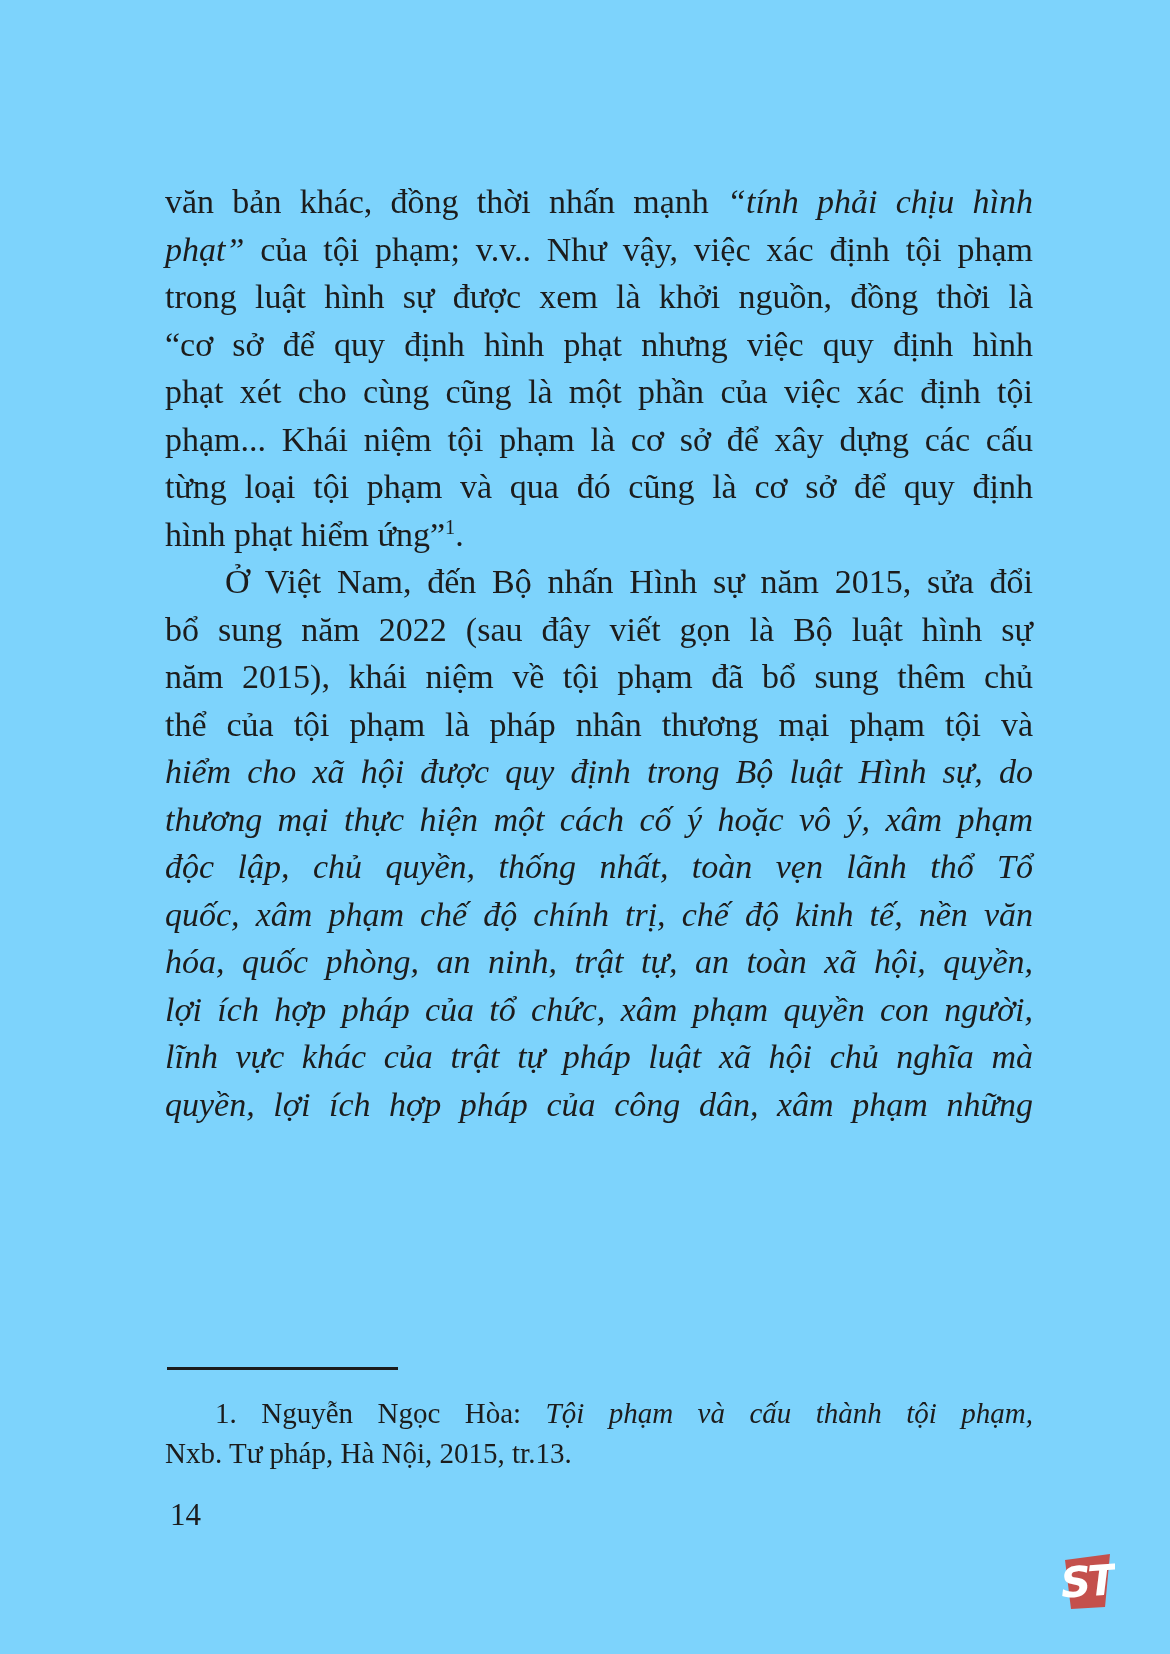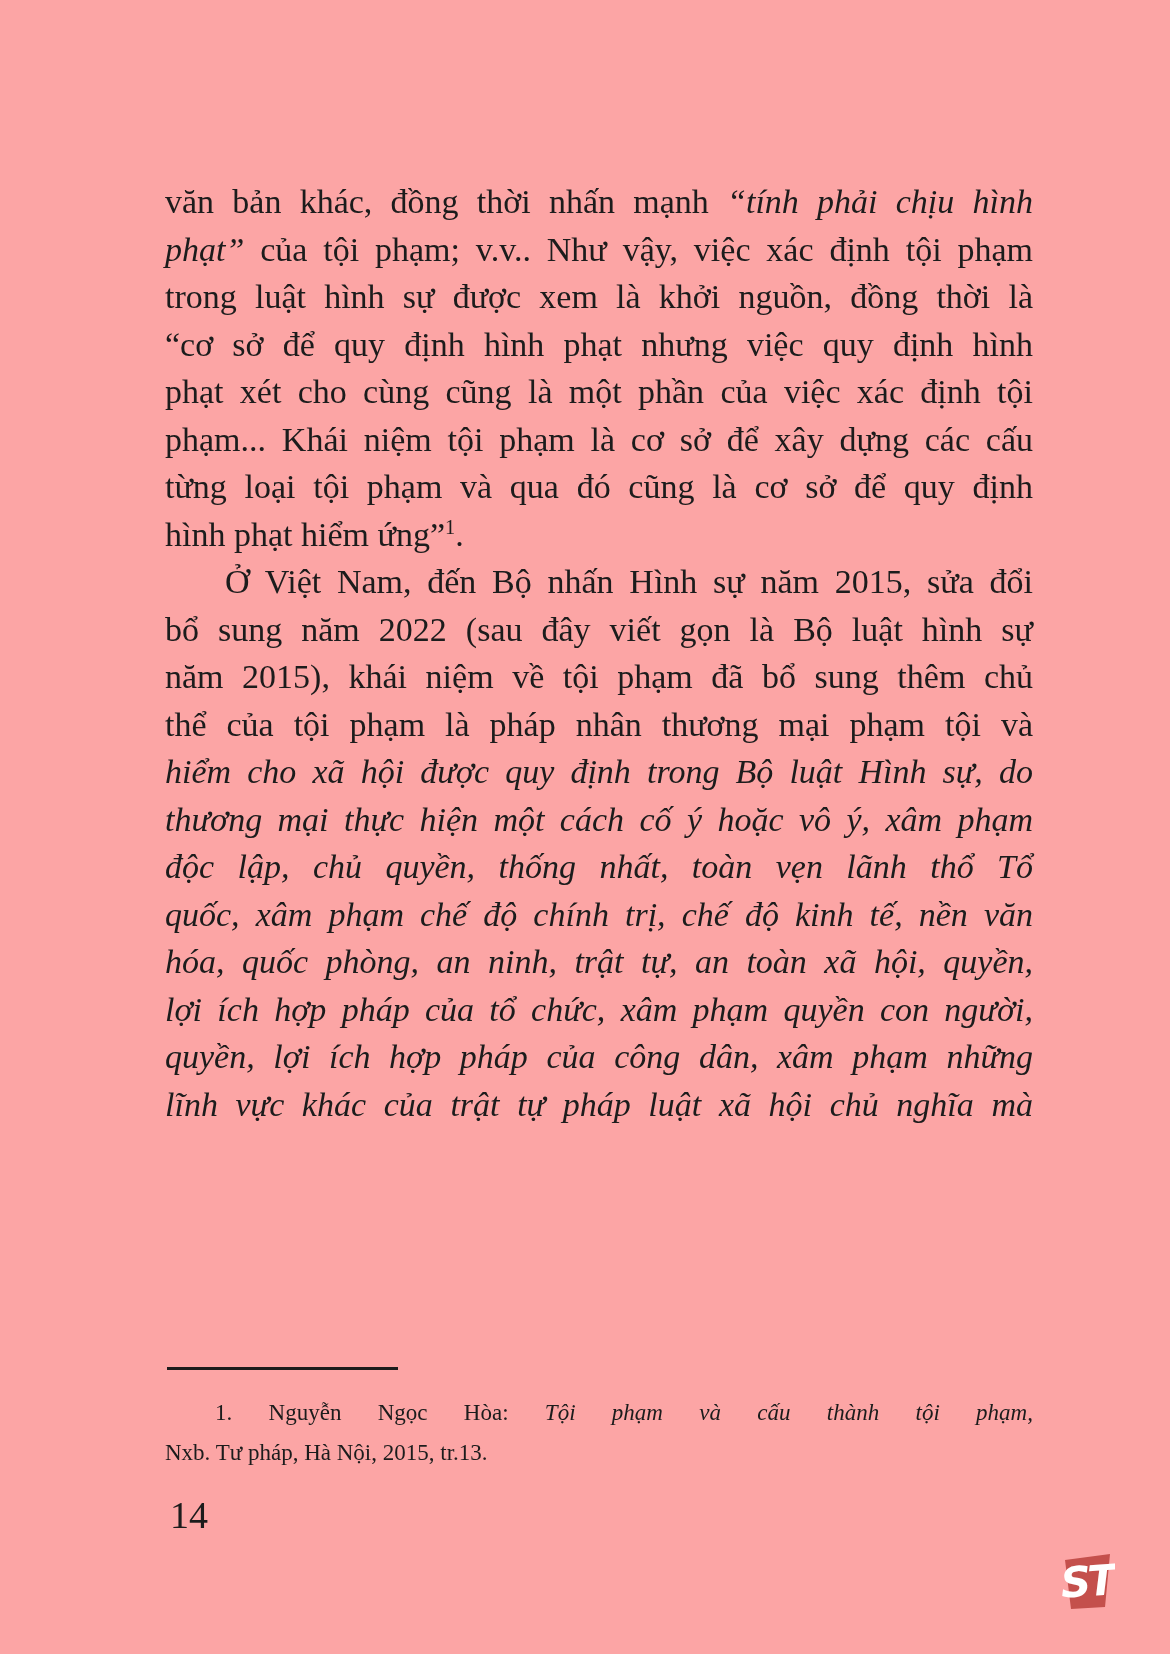--- a/index.html
+++ b/index.html
@@ -1,20 +1,20 @@
 <!DOCTYPE html>
 <html><head>
 <meta charset="utf-8">
 <style>
   html,body { margin:0; padding:0; background:#e8e8e8; }
   .page {
     position:relative;
     width:1170px; height:1654px;
     margin:0 auto;
-    background:#fca5a5;
+    background:#7dd3fc;
     font-family:"Liberation Serif", serif;
     color:#1c1c1c;
     overflow:hidden;
   }
   
   .body-text {
     position:absolute;
     left:165px; top:178px;
     width:868px;
     font-size:34px;
@@ -36,37 +36,37 @@
   .footnote-rule {
     position:absolute;
     left:167px; top:1367px;
     width:231px; height:3px;
     background:#1c1c1c;
   }
   .footnote {
     position:absolute;
     left:165px; top:1393px;
     width:868px;
-    font-size:23px;
+    font-size:29px;
   }
   .fline {
     height:40px;
     line-height:40px;
     text-align:left;
   }
   .fline.just { text-align:justify; }
   .fline.just::after { content:""; display:inline-block; width:100%; height:0; }
   .fline.indent { padding-left:50px; }
   .fline i { font-style:italic; }
 
   
   .page-number {
     position:absolute;
     left:170px; top:1496px;
-    font-size:38px;
+    font-size:31px;
     line-height:38px;
   }
 
   
   .publisher-logo {
     position:absolute;
     left:1059px; top:1551px;
     width:56px; height:60px;
   }
 </style>
@@ -90,22 +90,22 @@
         <div class="tline just indent"><span>Ở Việt Nam, đến Bộ nhấn Hình sự năm 2015, sửa đổi</span></div>
         <div class="tline just"><span>bổ sung năm 2022 (sau đây viết gọn là Bộ luật hình sự</span></div>
         <div class="tline just"><span>năm 2015), khái niệm về tội phạm đã bổ sung thêm chủ</span></div>
         <div class="tline just"><span>thể của tội phạm là pháp nhân thương mại phạm tội và</span></div>
         <div class="tline just"><i>hiểm cho xã hội được quy định trong Bộ luật Hình sự, do</i></div>
         <div class="tline just"><i>thương mại thực hiện một cách cố ý hoặc vô ý, xâm phạm</i></div>
         <div class="tline just"><i>độc lập, chủ quyền, thống nhất, toàn vẹn lãnh thổ Tổ</i></div>
         <div class="tline just"><i>quốc, xâm phạm chế độ chính trị, chế độ kinh tế, nền văn</i></div>
         <div class="tline just"><i>hóa, quốc phòng, an ninh, trật tự, an toàn xã hội, quyền,</i></div>
         <div class="tline just"><i>lợi ích hợp pháp của tổ chức, xâm phạm quyền con người,</i></div>
+        <div class="tline just"><i>lĩnh vực khác của trật tự pháp luật xã hội chủ nghĩa mà</i></div>
         <div class="tline just"><i>quyền, lợi ích hợp pháp của công dân, xâm phạm những</i></div>
-        <div class="tline just"><i>lĩnh vực khác của trật tự pháp luật xã hội chủ nghĩa mà</i></div>
       </div>
     </section>
 
   <div class="footnote-rule"></div>
 
   <section class="footnote" id="footnote">
       <div class="fline just indent"><span>1. Nguyễn Ngọc Hòa: </span><i>Tội phạm và cấu thành tội phạm,</i></div>
       <div class="fline"><span>Nxb. Tư pháp, Hà Nội, 2015, tr.13.</span></div>
     </section>
 

